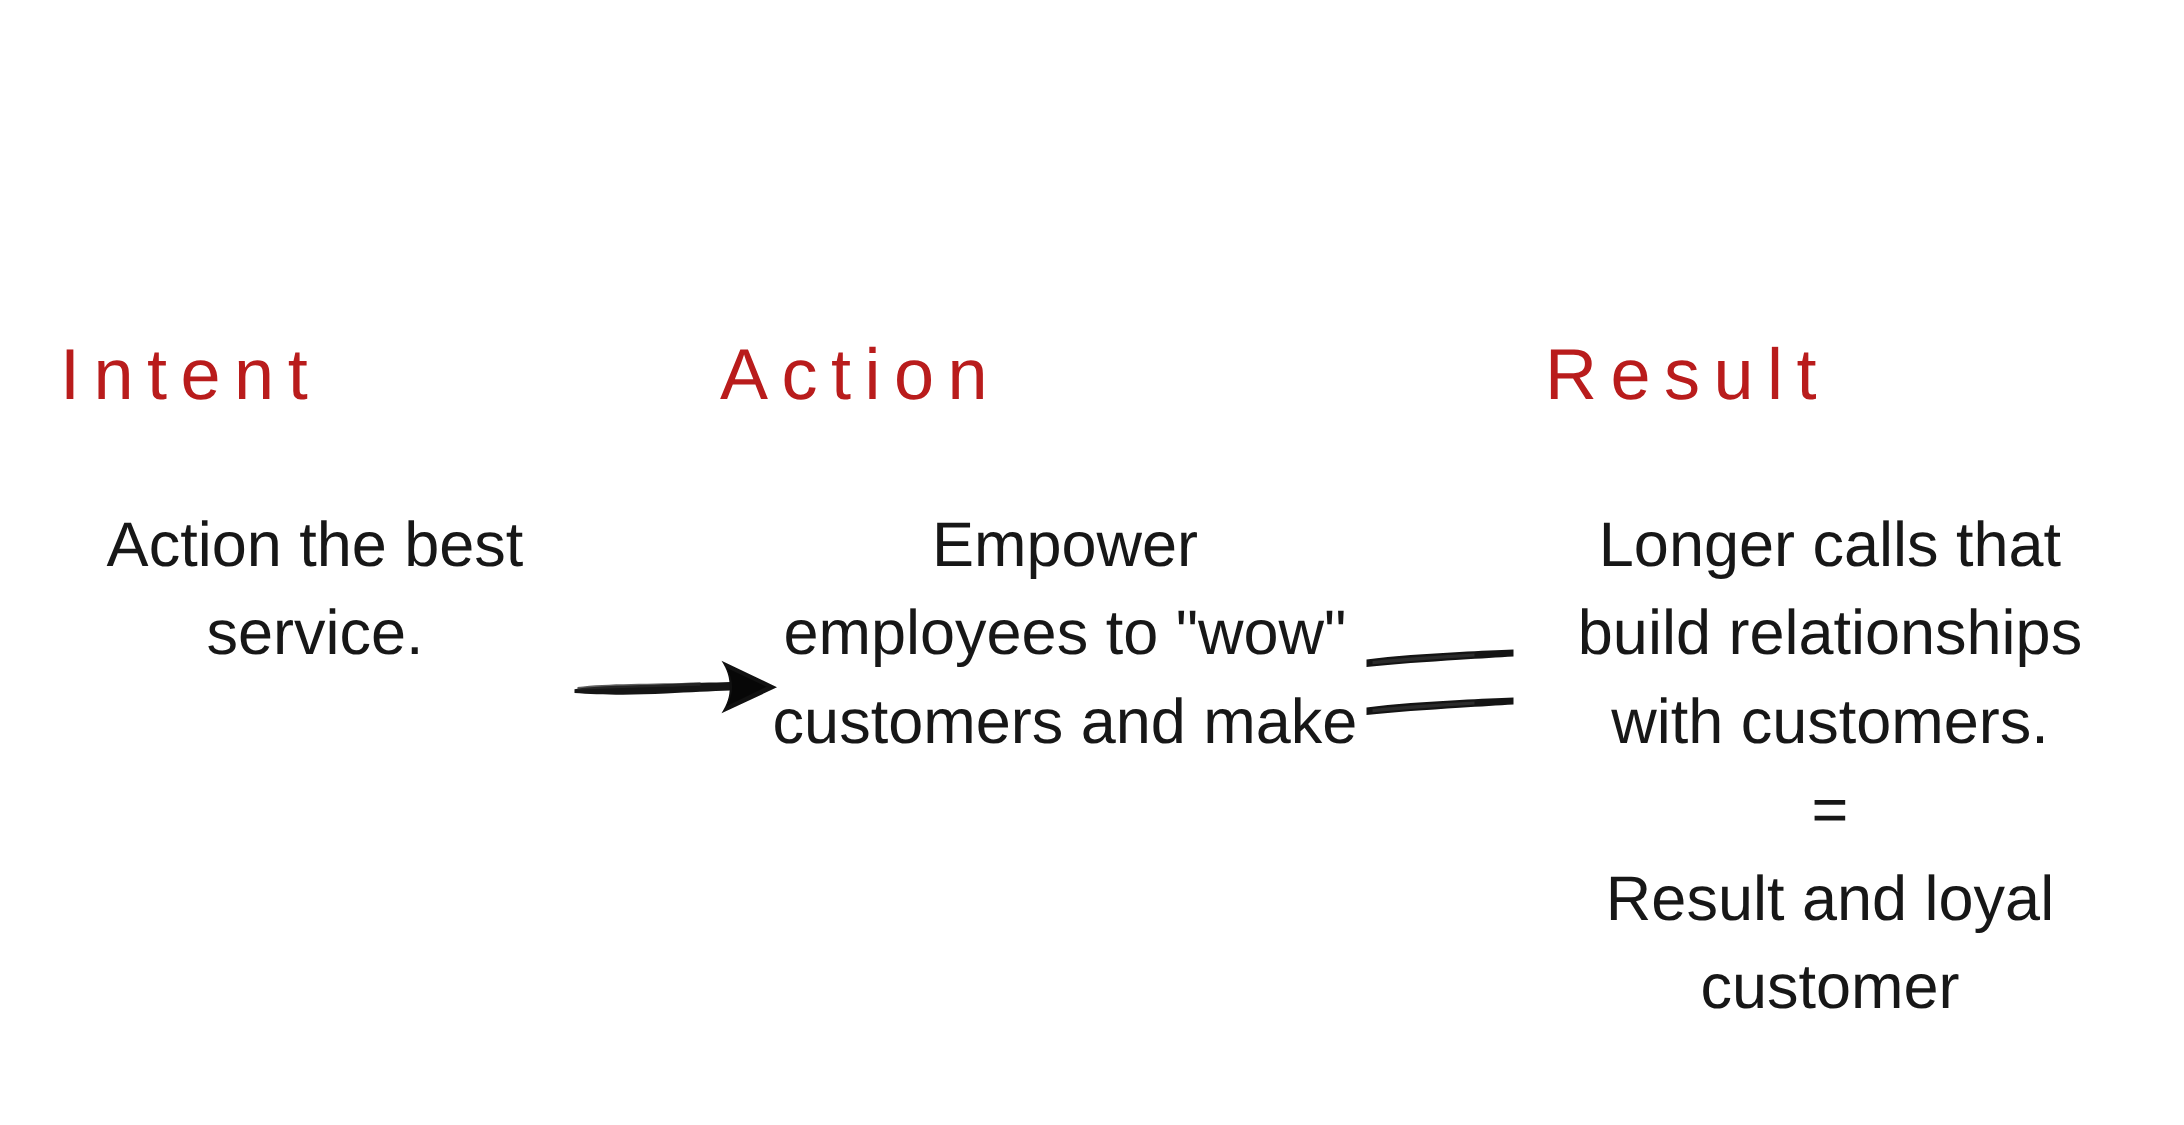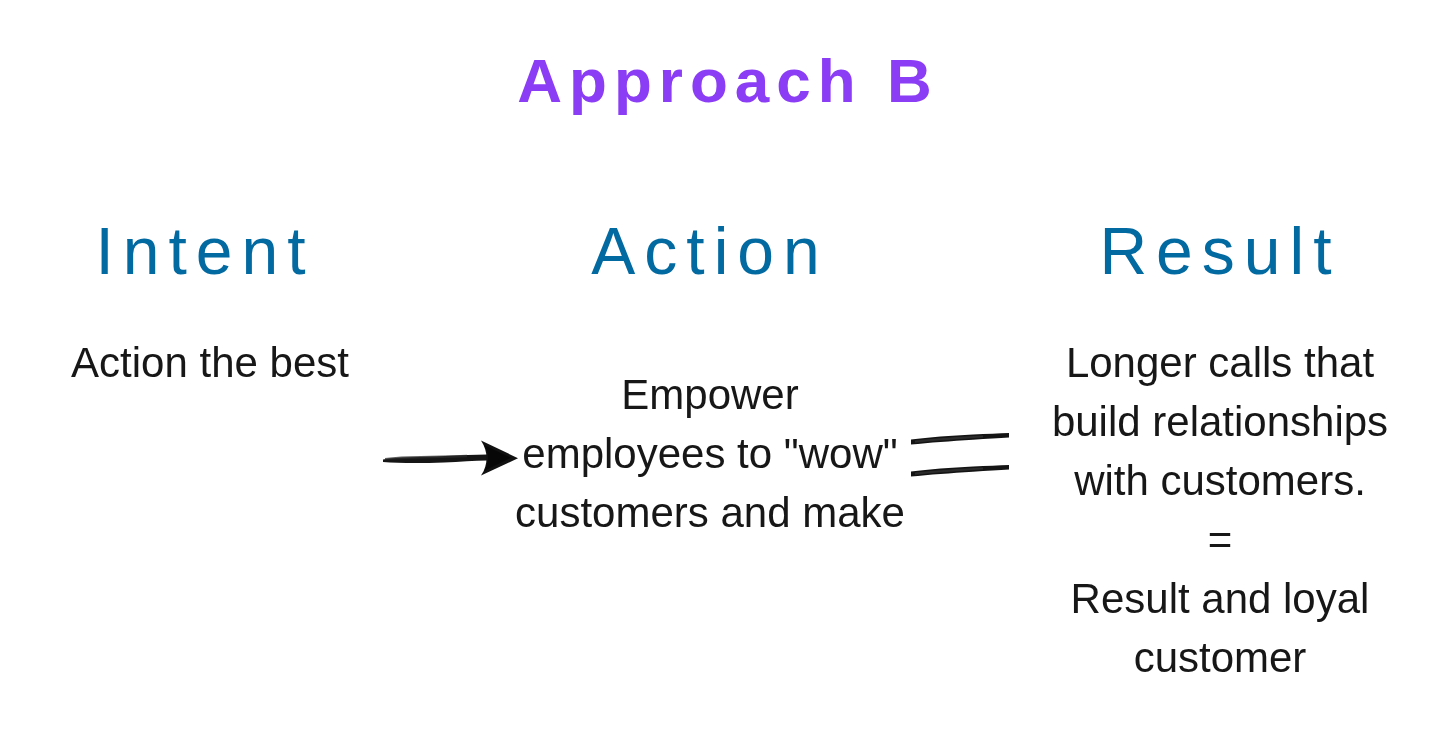--- a/index.html
+++ b/index.html
@@ -39,25 +39,24 @@
   .heading-row {
     position: absolute;
     left: 0;
     top: 205px;
     width: 1456px;
     height: 92px;
   }
   .col-heading {
     position: absolute;
     top: 0;
-    text-align: center;
-    font-size: 66px;
+    font-size: 48px;
     font-weight: 400;
     letter-spacing: 9px;
-    color: #0369a1;
+    color: #b91c1c;
     line-height: 92px;
     white-space: nowrap;
   }
   .col-heading.c1 { left: 40px;   width: 330px; }
   .col-heading.c2 { left: 480px;  width: 460px; }
   .col-heading.c3 { left: 1030px; width: 380px; }
 
   
   .connector {
     position: absolute;
@@ -78,32 +77,31 @@
     position: absolute;
     top: 0;
     text-align: center;
     font-size: 42px;
     font-weight: 300;
     color: #171717;
     line-height: 59px;
     letter-spacing: 0px;
   }
   .col-body.c1 { left: 30px;   width: 360px; }
-  .col-body.c2 { left: 455px;  width: 510px; margin-top: 32px; }
+  .col-body.c2 { left: 455px;  width: 510px; }
   .col-body.c3 { left: 1020px; width: 400px; }
 
   .body-line { display: block; }
   .eq-line   { display: block; }
 </style>
 </head>
 <body>
 
 <div class="slide">
 
-  <div class="slide-title">Approach B</div>
 
   <div class="heading-row">
 
     <div class="col-heading c1">Intent</div>
 
     <div class="col-heading c3">Result</div>
 
     <div class="col-heading c2">Action</div>
 
     <div class="connector arrow">
@@ -127,20 +125,21 @@
         <path d="M20 57.6 C40 55.4, 64 54.0, 88 52.6 L88 54.6 C64 56.2, 40 57.8, 20 59.8 Z" fill="#3a3a3a" opacity="0.6"></path>
       </svg>
     </div>
 
   </div>
 
   <div class="body-row">
 
     <div class="col-body c1">
       <span class="body-line">Action the best</span>
+      <span class="body-line">service.</span>
     </div>
 
     <div class="col-body c2">
       <span class="body-line">Empower</span>
       <span class="body-line">employees to "wow"</span>
       <span class="body-line">customers and make</span>
     </div>
 
     <div class="col-body c3">
       <span class="body-line">Longer calls that</span>

